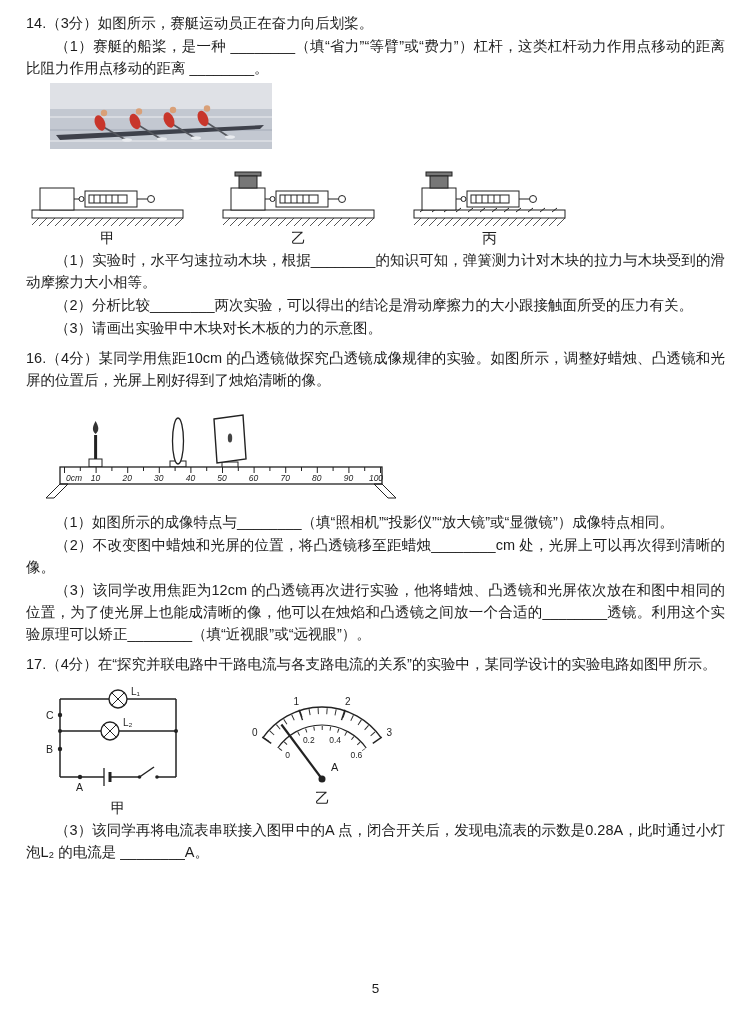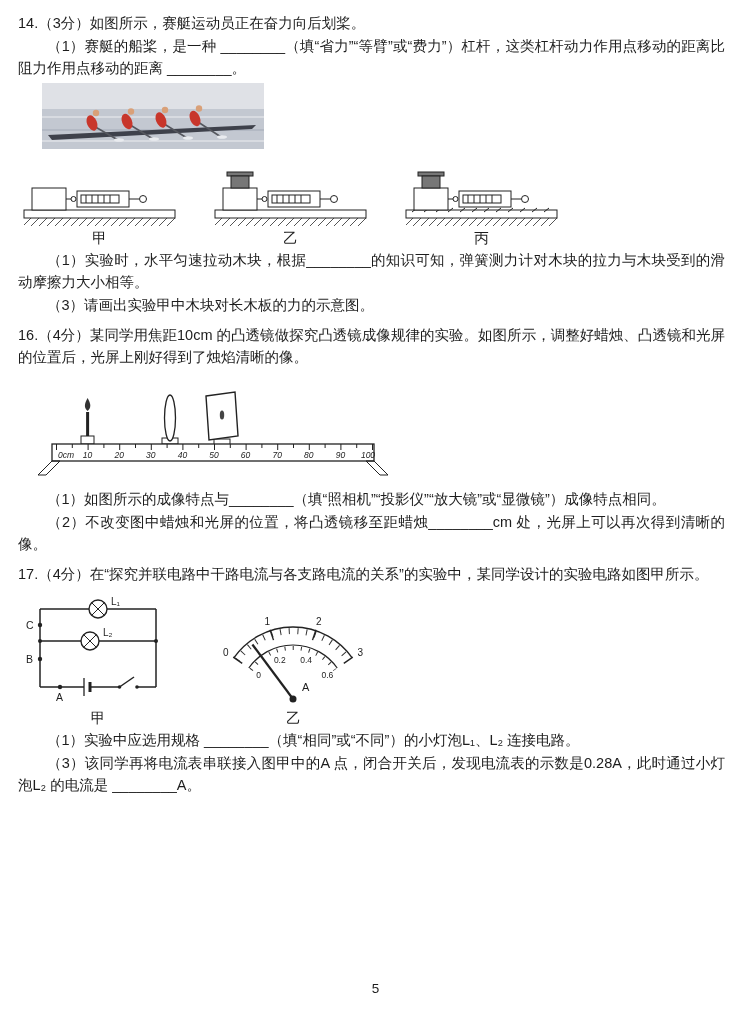--- a/index.html
+++ b/index.html
@@ -1,28 +1,28 @@
 <!DOCTYPE html>
 <html><head>
 <meta charset="utf-8">
 <style>
   html,body{margin:0;padding:0;background:#ffffff;}
   body{width:751px;height:1010px;overflow:hidden;position:relative;
        font-family:"Liberation Sans","DejaVu Sans",sans-serif;color:#1d1d1d;}
-  .page{box-sizing:border-box;width:751px;height:846px;padding:12px 26px 0 18px;
+  .page{box-sizing:border-box;width:751px;height:846px;padding:12px 26px 0 26px;
         font-size:14.5px;line-height:22px;text-align:justify;}
   p{margin:0 0 1px 0;}
   .item{text-indent:2em;}
   section{margin-bottom:8px;}
   .photo-wrap{margin:4px 0 4px 24px;}
   .fric-row{display:flex;gap:36px;margin:8px 0 2px 4px;}
   .fig-col{display:flex;flex-direction:column;align-items:center;}
   .fig-label{font-size:14.5px;line-height:18px;margin-top:2px;}
   .bench-wrap{margin:6px 0 2px 12px;font-style:italic;}
-  .circ-row{display:flex;gap:28px;margin:8px 0 2px 0;align-items:flex-end;}
+  .circ-row{display:flex;gap:37px;margin:8px 0 2px 12px;align-items:flex-start;}
   .pagenum{position:absolute;left:0;right:0;bottom:10px;text-align:center;font-size:13.5px;}
   svg text{fill:#1d1d1d;}
 </style>
 </head>
 <body>
 
 <svg width="0" height="0" style="position:absolute">
   <defs>
     <pattern id="hatch" width="8" height="8" patternUnits="userSpaceOnUse">
       <line x1="0" y1="8" x2="8" y2="0" stroke="#555" stroke-width="1"></line>
@@ -151,20 +151,21 @@
             <line x1="88" y1="32" x2="88" y2="40" stroke="#222"></line>
             <line x1="107" y1="36" x2="117" y2="36" stroke="#222"></line>
             <circle cx="121" cy="36" r="3.5" fill="none" stroke="#222"></circle>
           </g>
         </svg>
         <div class="fig-label">丙</div>
       </div>
     </div>
 
     <p class="item">（1）实验时，水平匀速拉动木块，根据________的知识可知，弹簧测力计对木块的拉力与木块受到的滑动摩擦力大小相等。</p>
+    <p class="item">（2）分析比较________两次实验，可以得出的结论是滑动摩擦力的大小跟接触面所受的压力有关。</p>
     <p class="item">（3）请画出实验甲中木块对长木板的力的示意图。</p>
   </section>
 
   <section>
     <p>16.（4分）某同学用焦距10cm 的凸透镜做探究凸透镜成像规律的实验。如图所示，调整好蜡烛、凸透镜和光屏的位置后，光屏上刚好得到了烛焰清晰的像。</p>
 
     <div class="bench-wrap">
       <svg width="372" height="106" viewBox="0 0 372 106">
 
         <g>
@@ -200,20 +201,21 @@
           <text x="310.4" y="84" font-size="8.5" text-anchor="middle">90</text>
           <text x="338" y="84" font-size="8.5" text-anchor="middle">100</text>
         </g>
         <polygon points="22,87 8,101 16,101 30,87" fill="none" stroke="#222"></polygon>
         <polygon points="344,87 358,101 350,101 336,87" fill="none" stroke="#222"></polygon>
       </svg>
     </div>
 
     <p class="item">（1）如图所示的成像特点与________（填“照相机”“投影仪”“放大镜”或“显微镜”）成像特点相同。</p>
     <p class="item">（2）不改变图中蜡烛和光屏的位置，将凸透镜移至距蜡烛________cm 处，光屏上可以再次得到清晰的像。</p>
+    <p class="item">（3）该同学改用焦距为12cm 的凸透镜再次进行实验，他将蜡烛、凸透镜和光屏依次放在和图中相同的位置，为了使光屏上也能成清晰的像，他可以在烛焰和凸透镜之间放一个合适的________透镜。利用这个实验原理可以矫正________（填“近视眼”或“远视眼”）。</p>
   </section>
 
   <section>
     <p>17.（4分）在“探究并联电路中干路电流与各支路电流的关系”的实验中，某同学设计的实验电路如图甲所示。</p>
 
     <div class="circ-row">
       <div class="fig-col">
         <svg width="160" height="114" viewBox="0 0 160 114">
           <g stroke="#222" stroke-width="1.5" fill="none">
             <line x1="22" y1="16" x2="71" y2="16"></line>
@@ -280,18 +282,17 @@
           <text x="100.2" y="59.5" font-size="8.5" text-anchor="middle">0.4</text>
           <text x="121.4" y="75" font-size="8.5" text-anchor="middle">0.6</text>
           <text x="96" y="88" font-size="11">A</text>
           <line x1="87" y1="96" x2="46.4" y2="41.5" stroke="#222" stroke-width="2.2"></line>
           <circle cx="87" cy="96" r="3.5" fill="#222"></circle>
         </svg>
         <div class="fig-label">乙</div>
       </div>
     </div>
 
-    <p class="item">（1）实验中应选用规格 ________（填“相同”或“不同”）的小灯泡L₁、L₂ 连接电路。</p>
     <p class="item">（3）该同学再将电流表串联接入图甲中的A 点，闭合开关后，发现电流表的示数是0.28A，此时通过小灯泡L₂ 的电流是 ________A。</p>
   </section>
 
   <div class="pagenum">5</div>
 </div>
 
 </body></html>

